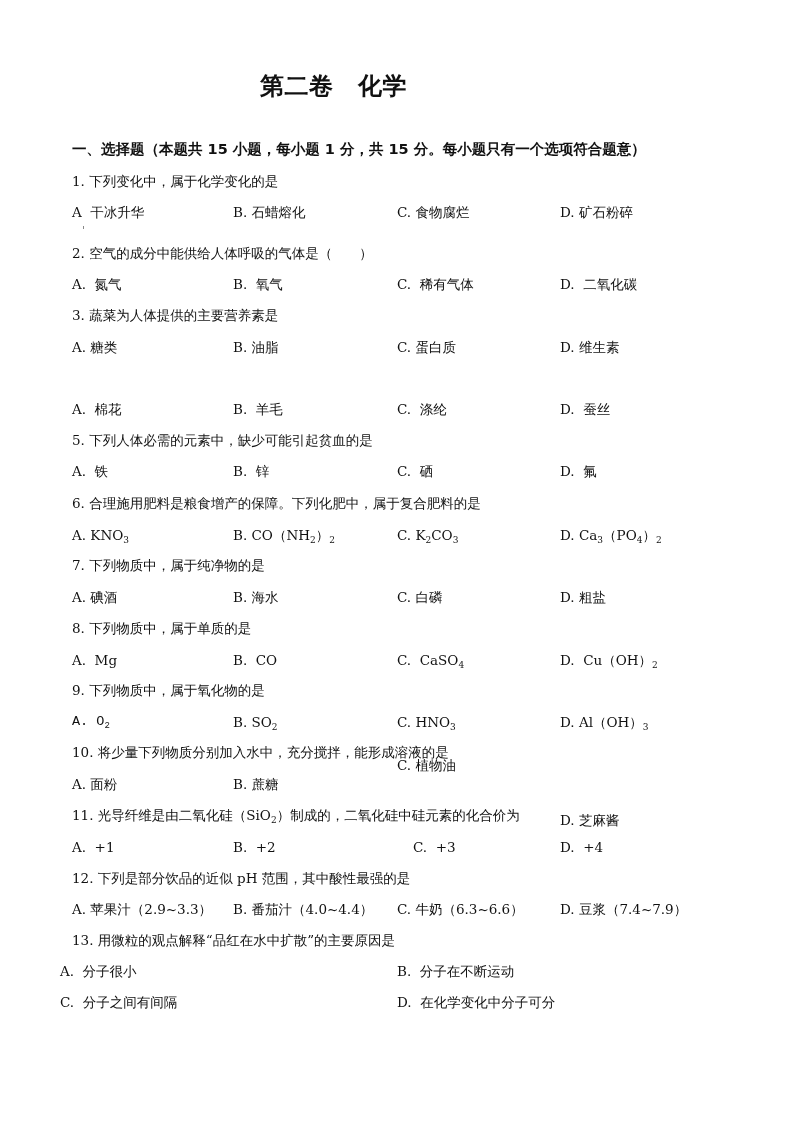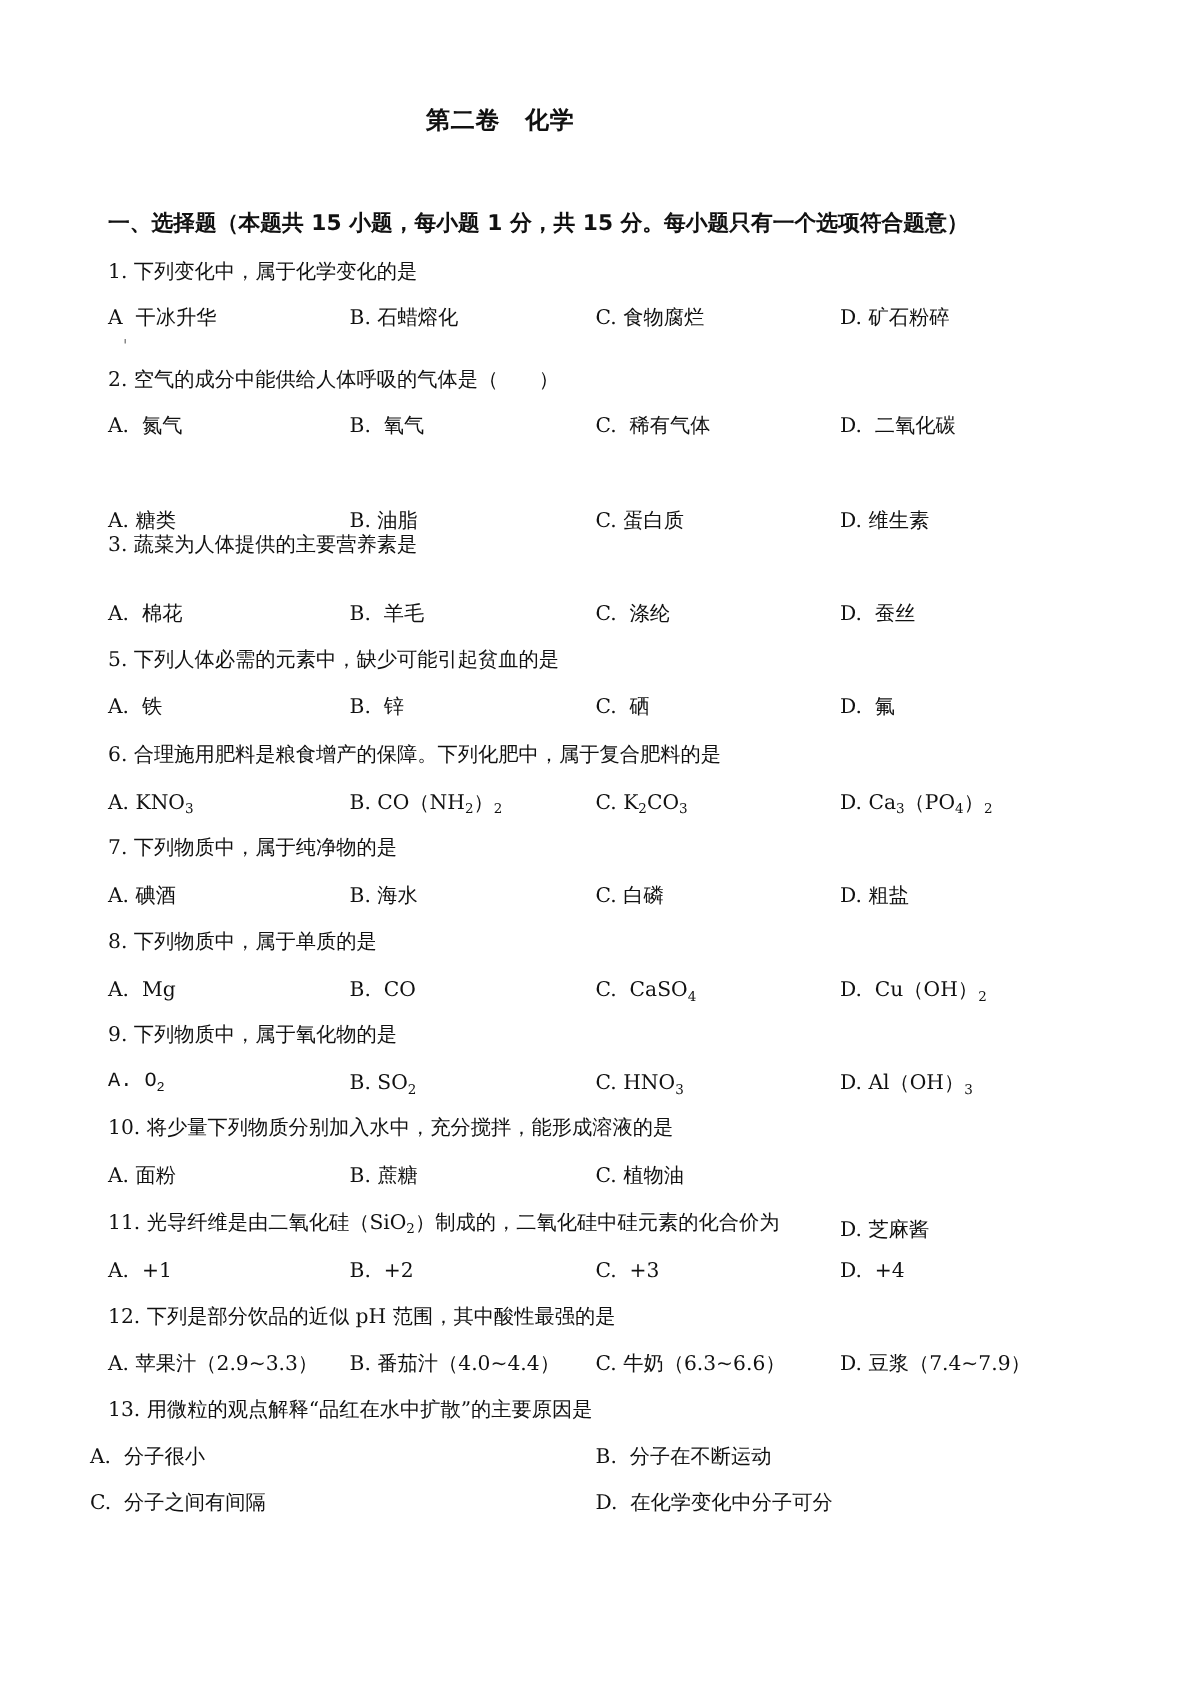--- a/index.html
+++ b/index.html
@@ -20,21 +20,21 @@
     left: 0; top: 0;
     width: 793px; height: 1122px;
   }
   .title {
     position: absolute;
     left: 0; width: 667px;
     top: 70px;
     text-align: center;
     font-family: "DejaVu Sans", "Liberation Sans", sans-serif;
     font-weight: bold;
-    font-size: 16px;
+    font-size: 24px;
     letter-spacing: 0.5px;
     white-space: pre;
   }
   .line {
     position: absolute;
     left: 72px;
     white-space: pre;
     font-size: 13.5px;
     line-height: 18px;
   }
@@ -81,21 +81,21 @@
   <div class="opt colC" style="top:203px;">C. 食物腐烂</div>
   <div class="opt colD" style="top:203px;">D. 矿石粉碎</div>
   <div class="stray"></div>
 
   <div class="line" style="top:244px;">2. 空气的成分中能供给人体呼吸的气体是（　　）</div>
   <div class="opt colA" style="top:275px;">A.  氮气</div>
   <div class="opt colB" style="top:275px;">B.  氧气</div>
   <div class="opt colC" style="top:275px;">C.  稀有气体</div>
   <div class="opt colD" style="top:275px;">D.  二氧化碳</div>
 
-  <div class="line" style="top:306px;margin-top:48px;">3. 蔬菜为人体提供的主要营养素是</div>
+  <div class="line" style="top:306px;">3. 蔬菜为人体提供的主要营养素是</div>
   <div class="opt colA" style="top:338px;">A. 糖类</div>
   <div class="opt colB" style="top:338px;">B. 油脂</div>
   <div class="opt colC" style="top:338px;">C. 蛋白质</div>
   <div class="opt colD" style="top:338px;">D. 维生素</div>
 
   <div class="opt colA" style="top:400px;">A.  棉花</div>
   <div class="opt colB" style="top:400px;">B.  羊毛</div>
   <div class="opt colC" style="top:400px;">C.  涤纶</div>
   <div class="opt colD" style="top:400px;">D.  蚕丝</div>
 
@@ -125,27 +125,27 @@
 
   <div class="line" style="top:681px;">9. 下列物质中，属于氧化物的是</div>
   <div class="opt colA" style="top:713px;font-family:Liberation Mono, monospace;"><span>A. O</span><span class="sub">2</span></div>
   <div class="opt colB" style="top:713px;"><span>B. SO</span><span class="sub">2</span></div>
   <div class="opt colC" style="top:713px;"><span>C. HNO</span><span class="sub">3</span></div>
   <div class="opt colD" style="top:713px;"><span>D. Al（OH）</span><span class="sub">3</span></div>
 
   <div class="line" style="top:743px;">10. 将少量下列物质分别加入水中，充分搅拌，能形成溶液的是</div>
   <div class="opt colA" style="top:775px;">A. 面粉</div>
   <div class="opt colB" style="top:775px;">B. 蔗糖</div>
-  <div class="opt colC" style="top:775px;text-align:right;">C. 植物油</div>
+  <div class="opt colC" style="top:756px;text-align:right;">C. 植物油</div>
   <div class="opt colD" style="top:811px;">D. 芝麻酱</div>
 
   <div class="line" style="top:806px;"><span>11. 光导纤维是由二氧化硅（SiO</span><span class="sub">2</span><span>）制成的，二氧化硅中硅元素的化合价为</span></div>
   <div class="opt colA" style="top:838px;">A.  +1</div>
   <div class="opt colB" style="top:838px;">B.  +2</div>
-  <div class="opt colC" style="top:838px;">C.  +3</div>
+  <div class="opt colC" style="top:838px;margin-left:16px;">C.  +3</div>
   <div class="opt colD" style="top:838px;">D.  +4</div>
 
   <div class="line" style="top:869px;">12. 下列是部分饮品的近似 pH 范围，其中酸性最强的是</div>
   <div class="opt colA" style="top:900px;">A. 苹果汁（2.9~3.3）</div>
   <div class="opt colB" style="top:900px;">B. 番茄汁（4.0~4.4）</div>
   <div class="opt colC" style="top:900px;">C. 牛奶（6.3~6.6）</div>
   <div class="opt colD" style="top:900px;">D. 豆浆（7.4~7.9）</div>
 
   <div class="line" style="top:931px;">13. 用微粒的观点解释“品红在水中扩散”的主要原因是</div>
   <div class="opt col2L" style="top:962px;">A.  分子很小</div>

